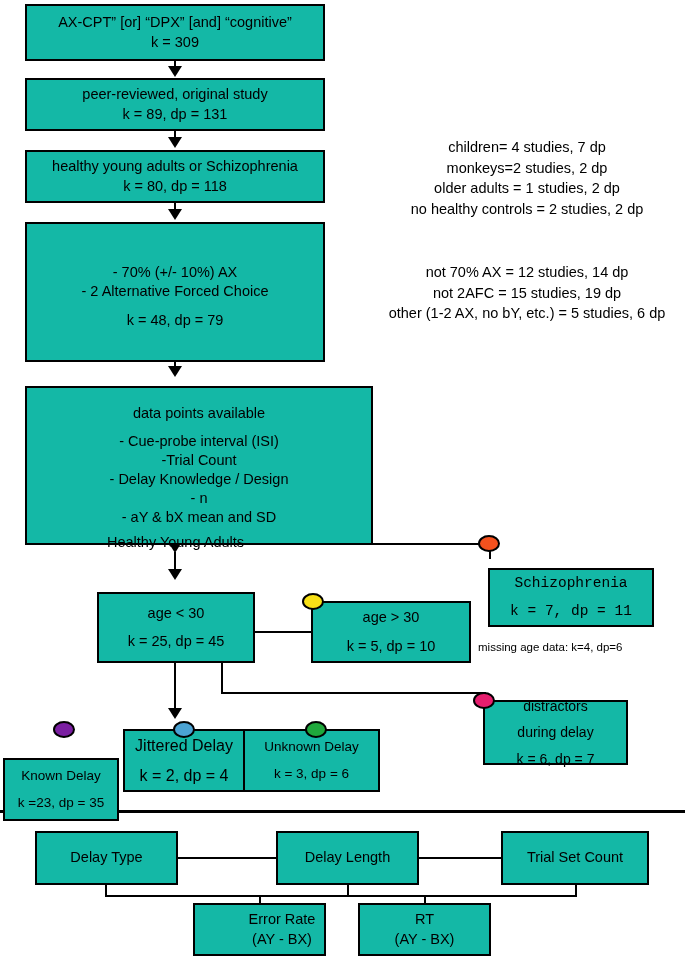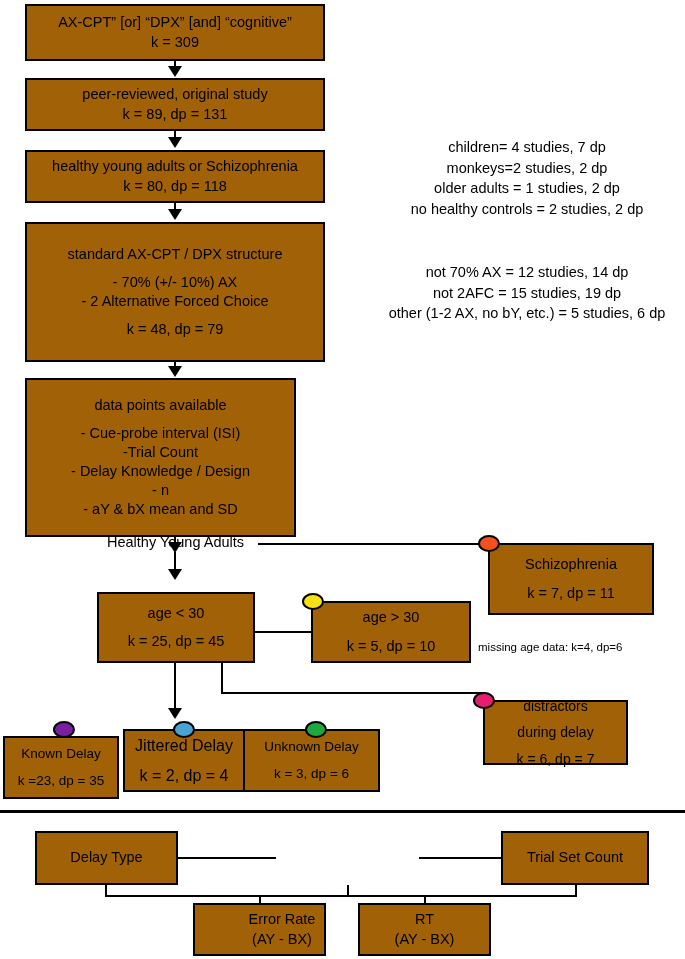--- a/index.html
+++ b/index.html
@@ -18,21 +18,21 @@
     width: 685px;
     height: 959px;
     overflow: hidden;
     background: #ffffff;
   }
   
   .box {
     position: absolute;
     box-sizing: border-box;
     border: 2px solid #000000;
-    background: #a16207;
+    background: #14b8a6;
     display: flex;
     flex-direction: column;
     align-items: center;
     justify-content: center;
     text-align: center;
     line-height: 1.32;
     font-size: 14.5px;
     z-index: 3;
   }
   .box .ln { display: block; white-space: nowrap; }
@@ -113,32 +113,31 @@
 
   <div class="box" style="left:25px; top:150px; width:300px; height:53px;">
     <span class="ln">healthy young adults or Schizophrenia</span>
     <span class="ln">k = 80, dp = 118</span>
   </div>
 
   <div class="ln-v" style="left:174px; top:203px; height:11px;"></div>
   <div class="arrow" style="left:168px; top:209px;"></div>
 
   <div class="box" style="left:25px; top:222px; width:300px; height:140px;">
-    <span class="ln">standard AX-CPT / DPX structure</span>
     <span class="gap"></span>
     <span class="ln">- 70% (+/- 10%) AX</span>
     <span class="ln">- 2 Alternative Forced Choice</span>
     <span class="gap"></span>
     <span class="ln">k = 48, dp = 79</span>
   </div>
 
   <div class="ln-v" style="left:174px; top:362px; height:9px;"></div>
   <div class="arrow" style="left:168px; top:366px;"></div>
 
-  <div class="box" style="left:25px; top:378px; width:271px; height:159px;justify-content:center;">
+  <div class="box" style="left:25px; top:386px; width:348px; height:159px;justify-content:center;">
     <span class="ln">data points available</span>
     <span class="gap"></span>
     <span class="ln">- Cue-probe interval (ISI)</span>
     <span class="ln">-Trial Count</span>
     <span class="ln">- Delay Knowledge / Design</span>
     <span class="ln">- n</span>
     <span class="ln">- aY &amp; bX mean and SD</span>
   </div>
 
   <div class="ln-v" style="left:174px; top:537px; height:9px;"></div>
@@ -158,21 +157,21 @@
   </div>
 
   <div class="txt" style="left:98px; top:532px; width:155px; text-align:center;">
     <span class="ln">Healthy Young Adults</span>
   </div>
 
   <div class="ln-h" style="left:258px; top:543px; width:230px;"></div>
 
   <div class="ln-v" style="left:489px; top:543px; height:16px;"></div>
 
-  <div class="box" style="left:488px; top:543px; width:166px; height:72px;">
+  <div class="box" style="left:488px; top:568px; width:166px; height:59px;font-family:Liberation Mono, monospace;">
     <span class="ln">Schizophrenia</span>
     <span class="gap"></span>
     <span class="ln">k = 7, dp = 11</span>
   </div>
   <div class="dot" style="left:478px; top:535px; background:#F4511E;"></div>
 
   <div class="ln-v" style="left:174px; top:552px; height:22px;"></div>
   <div class="arrow" style="left:168px; top:569px;"></div>
 
   <div class="box" style="left:97px; top:592px; width:158px; height:71px;">
@@ -202,21 +201,21 @@
   <div class="box" style="left:483px; top:700px; width:145px; height:65px; font-size:14px;gap:8px;">
     <span class="ln">distractors</span>
     <span class="ln">during delay</span>
     <span class="ln">k = 6, dp = 7</span>
   </div>
   <div class="dot" style="left:473px; top:692px; background:#E61E6E;"></div>
 
   <div class="ln-v" style="left:174px; top:663px; height:52px;"></div>
   <div class="arrow" style="left:168px; top:708px;"></div>
 
-  <div class="box" style="left:3px; top:736px; width:116px; height:63px; font-size:13.5px;">
+  <div class="box" style="left:3px; top:758px; width:116px; height:63px; font-size:13.5px;">
     <span class="ln">Known Delay</span>
     <span class="gap"></span>
     <span class="ln">k =23, dp = 35</span>
   </div>
   <div class="dot" style="left:53px; top:721px; background:#7B1FA2;"></div>
 
   <div class="box" style="left:123px; top:729px; width:122px; height:63px; font-size:16px;">
     <span class="ln">Jittered Delay</span>
     <span class="gap"></span>
     <span class="ln">k = 2, dp = 4</span>
@@ -229,20 +228,23 @@
     <span class="ln">k = 3, dp = 6</span>
   </div>
   <div class="dot" style="left:305px; top:721px; background:#1FA83C;"></div>
 
   <div class="divider" style="top:810px;"></div>
 
   <div class="box" style="left:35px; top:831px; width:143px; height:54px;">
     <span class="ln">Delay Type</span>
   </div>
 
+  <div class="box" style="left:276px; top:831px; width:143px; height:54px;">
+    <span class="ln">Delay Length</span>
+  </div>
 
   <div class="box" style="left:501px; top:831px; width:148px; height:54px;">
     <span class="ln">Trial Set Count</span>
   </div>
 
   <div class="ln-h" style="left:178px; top:857px; width:98px;"></div>
   <div class="ln-h" style="left:419px; top:857px; width:82px;"></div>
 
   <div class="ln-v" style="left:105px; top:885px; height:12px;"></div>
   <div class="ln-v" style="left:347px; top:885px; height:12px;"></div>

